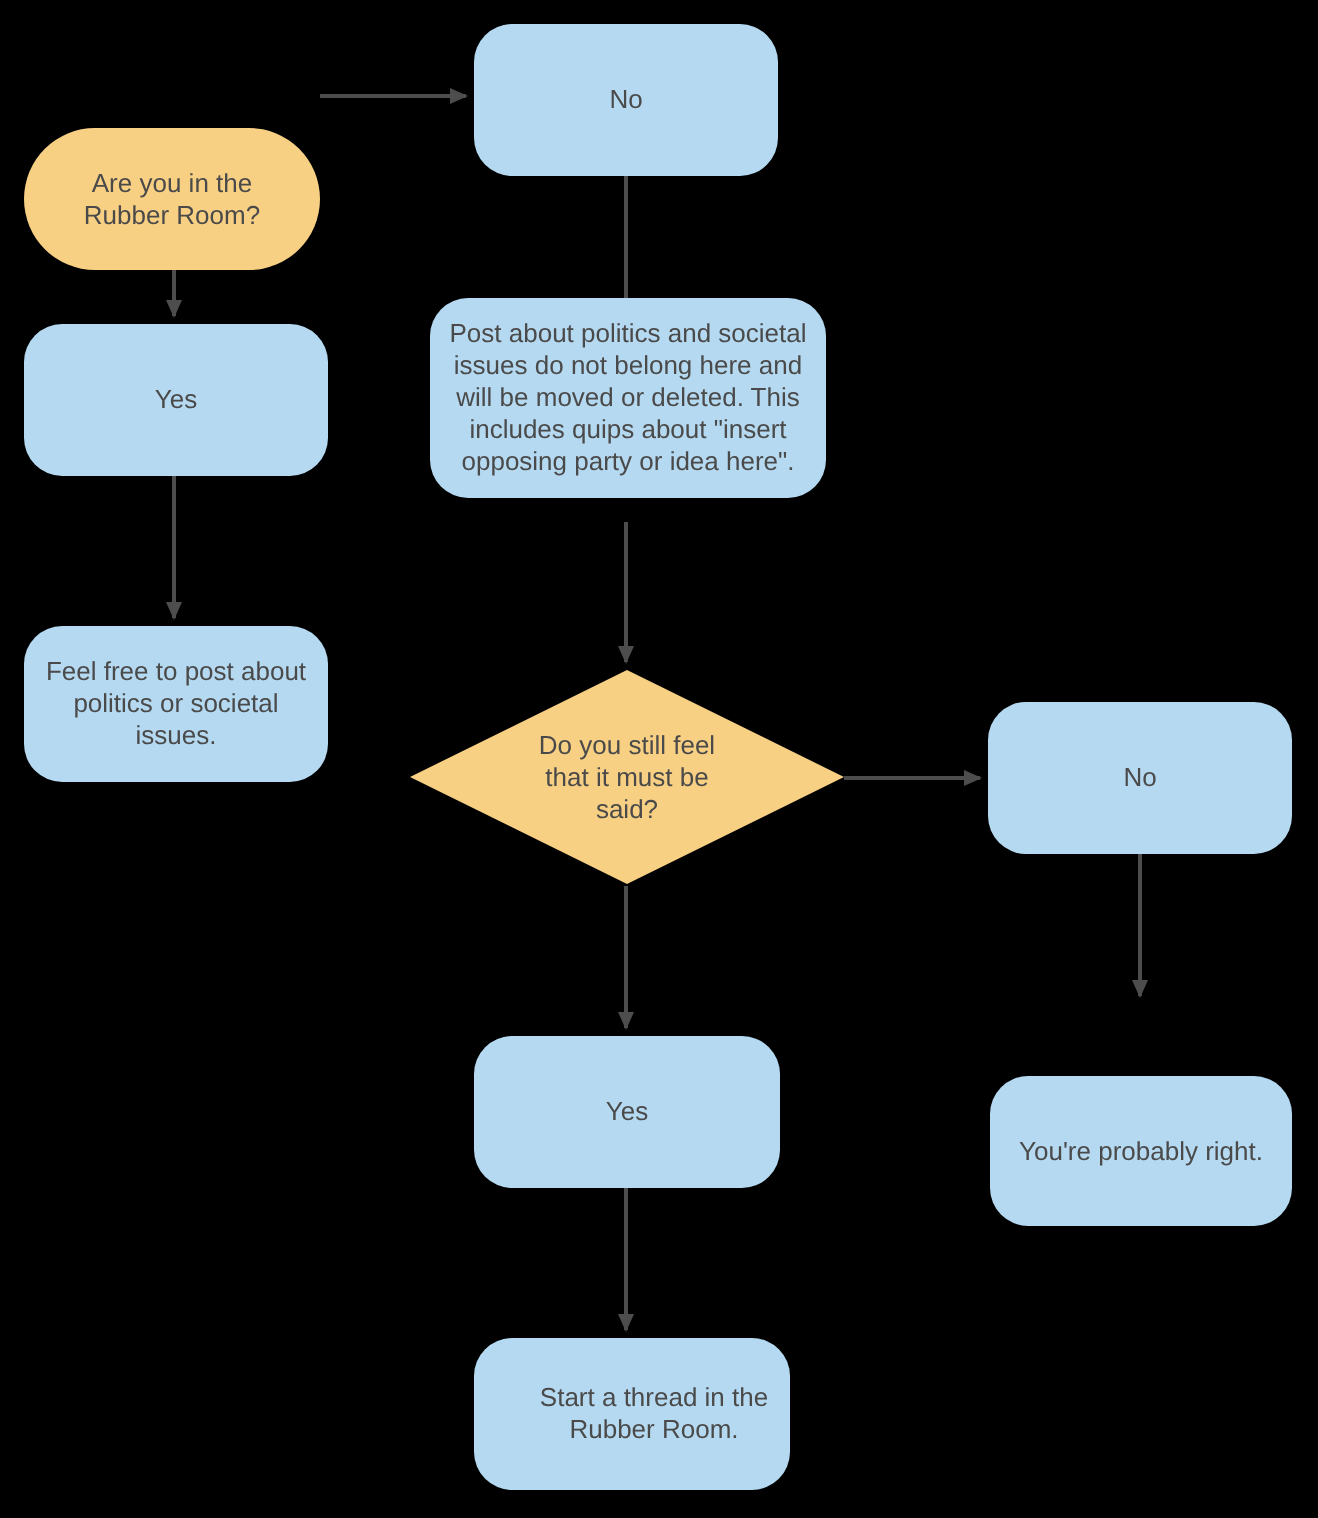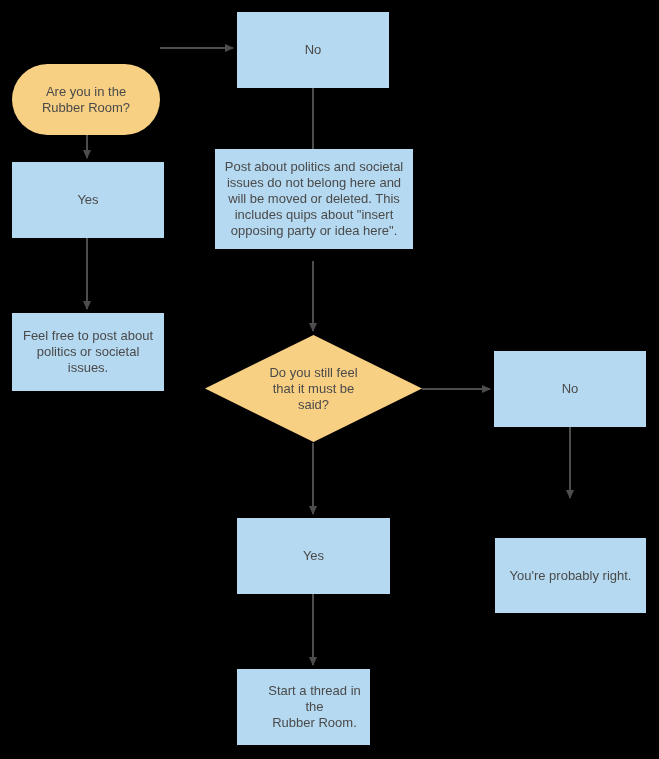--- a/index.html
+++ b/index.html
@@ -38,20 +38,21 @@
     display: flex;
     align-items: center;
     justify-content: center;
     text-align: center;
     color: var(--text, #4a4a4a);
     font-size: 13px;
     line-height: 16px;
     white-space: pre-line;
     box-sizing: border-box;
     padding: 2px;
+    border-radius: 19px;
   }
   .process {
     background: var(--process-fill, #b5d9f0);
   }
   .terminator {
     background: var(--decision-fill, #f8d084);
     border-radius: 36px;
   }
   .decision-label {
     background: transparent;
@@ -59,21 +60,21 @@
   }
   .n-start          { left: 12px;  top: 16px;  width: 148px; height: 71px; margin-top: 48px; }
   .n-no-top         { left: 237px; top: 12px;  width: 152px; height: 76px; }
   .n-yes-left       { left: 12px;  top: 162px; width: 152px; height: 76px; }
   .n-policy         { left: 215px; top: 149px; width: 198px; height: 100px; }
   .n-feel-free      { left: 12px;  top: 313px; width: 152px; height: 78px; }
   .n-decision-label { left: 233px; top: 347px; width: 161px; height: 84px; }
   .n-no-right       { left: 494px; top: 351px; width: 152px; height: 76px; }
   .n-probably-right { left: 495px; top: 502px; width: 151px; height: 75px; margin-top: 36px; }
   .n-yes-bottom     { left: 237px; top: 518px; width: 153px; height: 76px; }
-  .n-start-thread   { left: 237px; top: 669px; width: 133px; height: 76px; padding-left: 24px; }
+  .n-start-thread   { left: 237px; top: 669px; width: 158px; height: 76px; padding-left: 24px; }
 </style>
 </head>
 <body>
 
 <div id="canvas">
 
   <svg id="edge-layer" viewBox="0 0 659 759" xmlns="http://www.w3.org/2000/svg">
     <defs>
       <marker id="arrow" markerWidth="9" markerHeight="8" refX="8" refY="4" orient="auto" markerUnits="userSpaceOnUse">
         <polygon class="arrowhead" points="0,0 9,4 0,8"></polygon>

